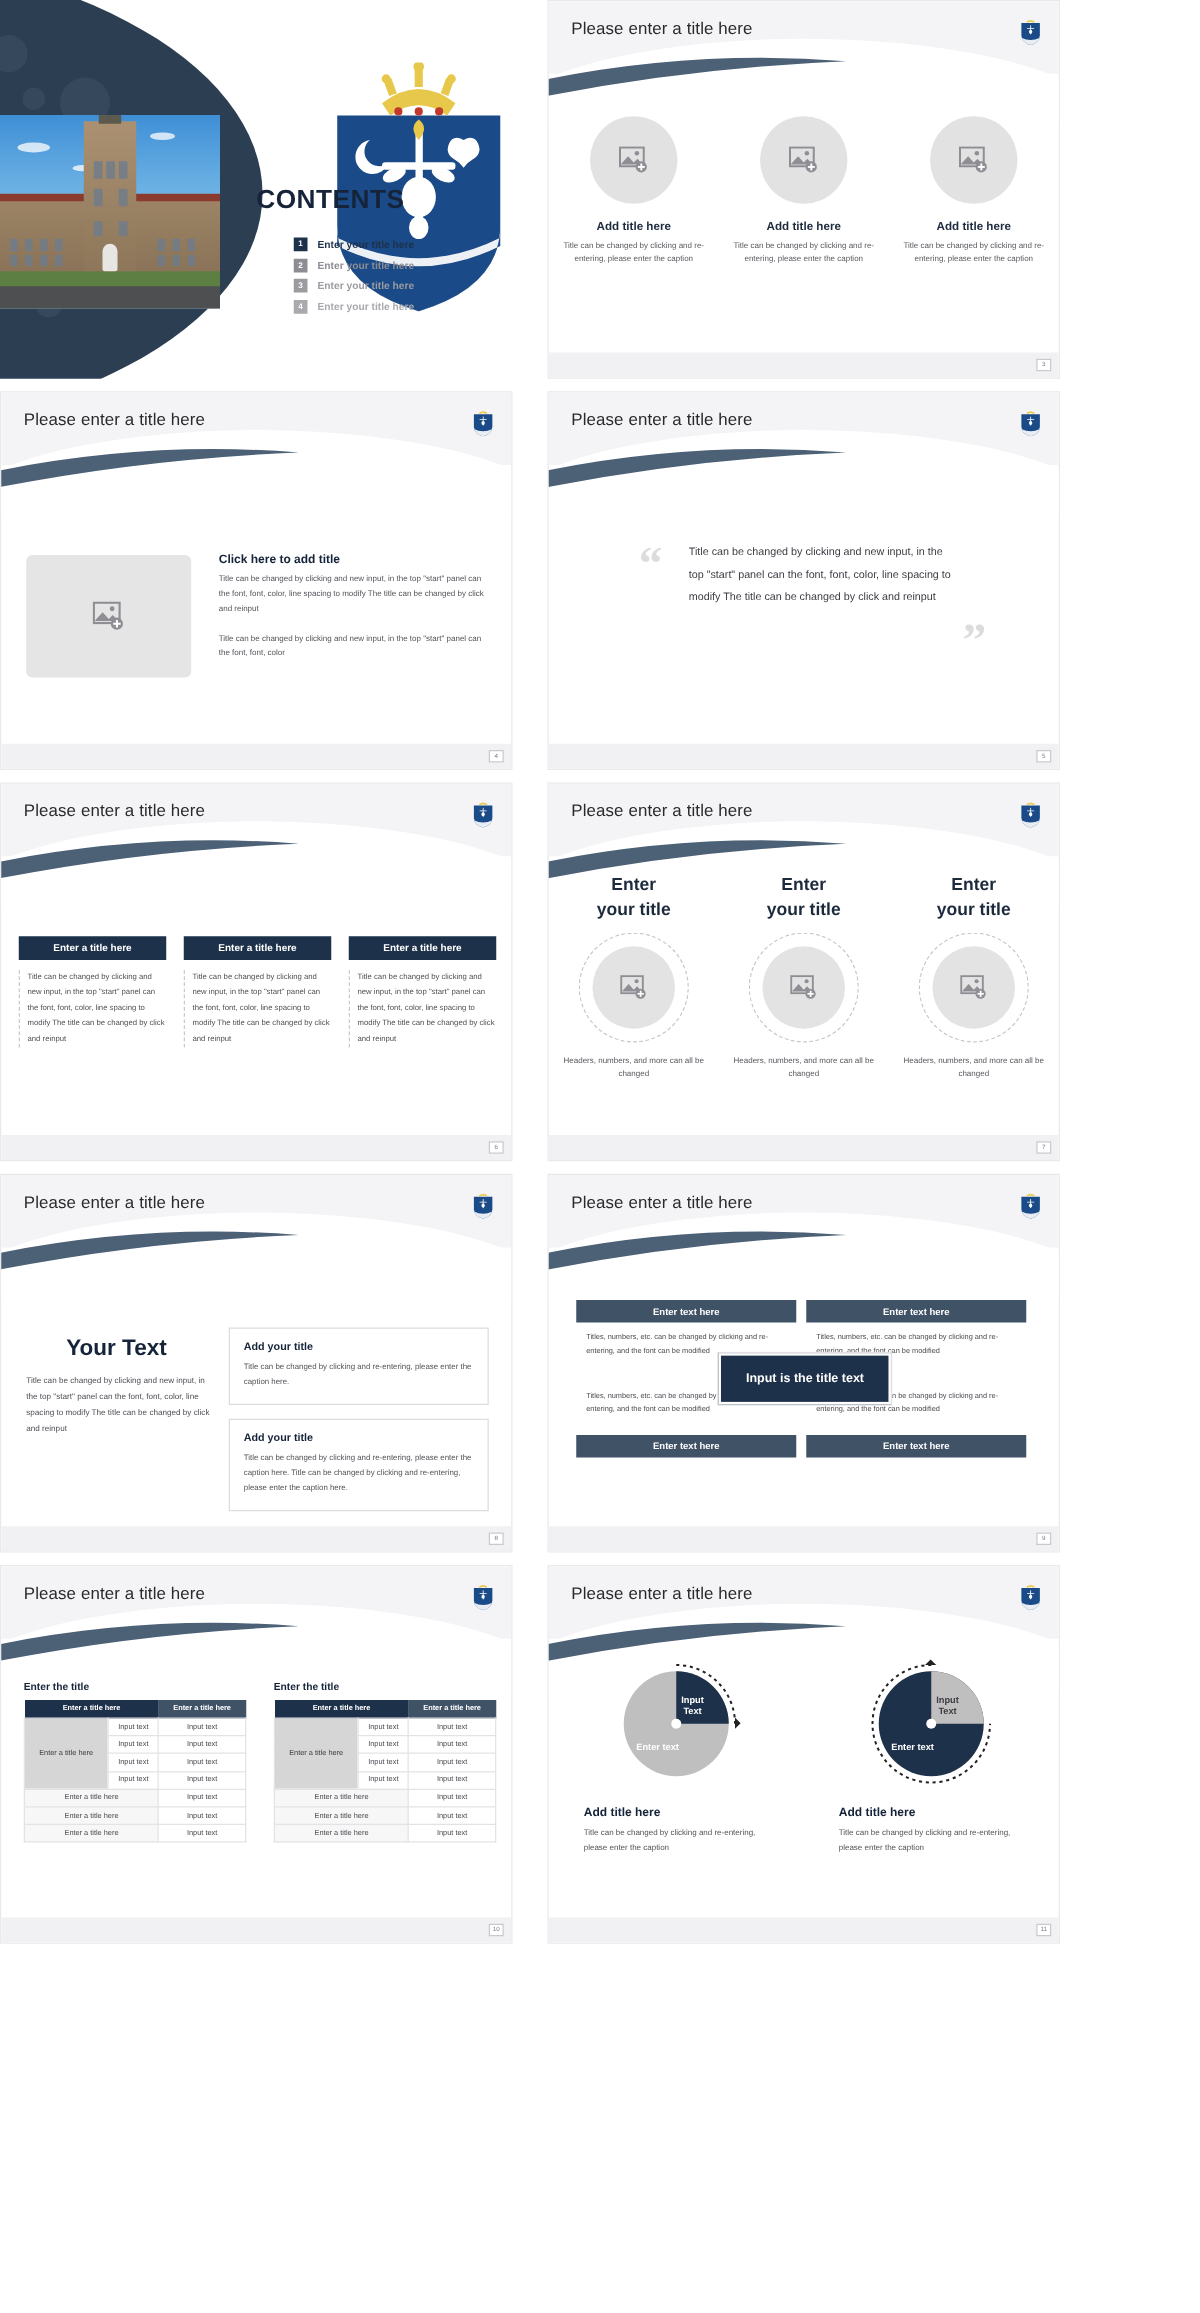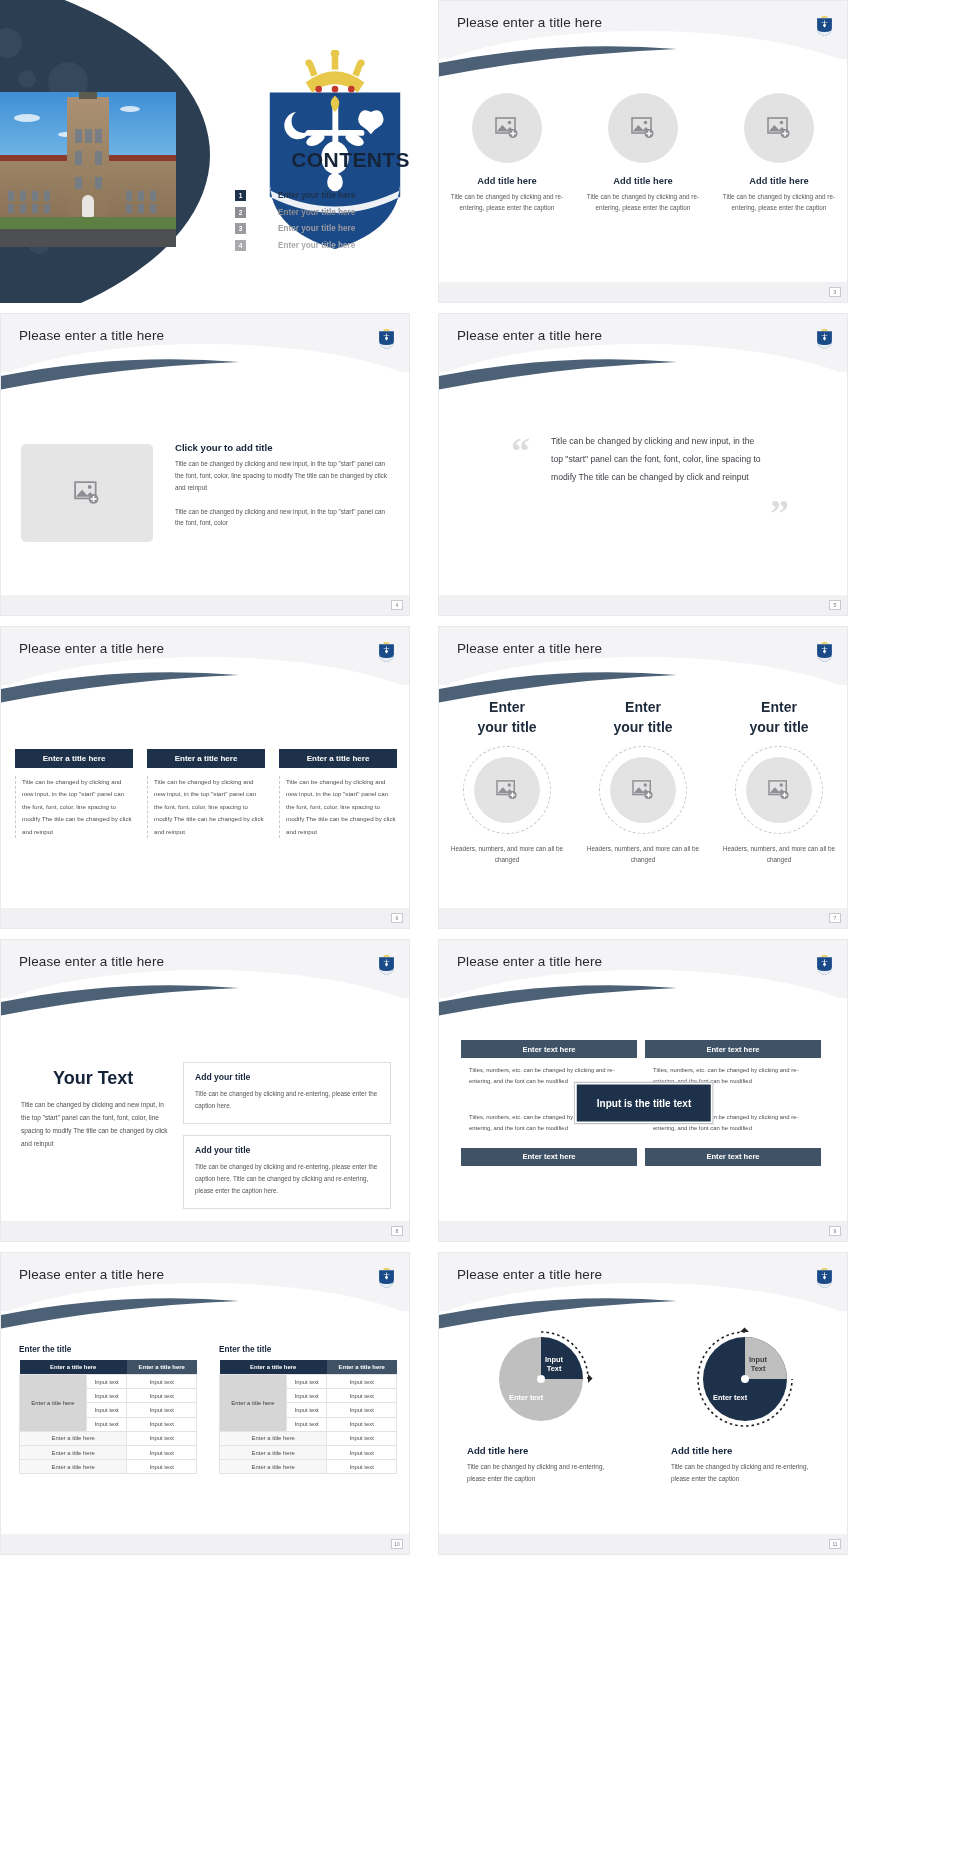--- a/index.html
+++ b/index.html
@@ -102,24 +102,24 @@
   .win { position:absolute; background:#6d7c8c; opacity:.8; }
   .statue {
     position:absolute; left:50%; transform:translateX(-50%); bottom:30px;
     width:12px; height:22px; background:#e8e6e2; border-radius:6px 6px 2px 2px;
   }
   .cover-right { position:absolute; left:205px; top:0; width:205px; height:100%; }
   .cover-crestwrap { position:absolute; left:55px; top:50px; }
   .cover-h1 {
     position:absolute; left:0; top:148px; width: 205px;
     font-size: 21px; font-weight: 700; color:#16243a; letter-spacing:.4px;
-    text-align:right;
+    text-align:left;
   }
   .toc { position:absolute; left:30px; top:190px; width: 165px; }
-  .toc-row { display:flex; align-items:center; margin-bottom:5.5px;gap:24px; }
+  .toc-row { display:flex; align-items:center; margin-bottom:5.5px; }
   .toc-num {
     width:11px; height:11px; flex:0 0 11px; margin-right:8px;
     font-size:6.5px; line-height:11px; text-align:center; color:#fff; font-weight:700;
   }
   .toc-label { font-size:8.2px; font-weight:700; }
 
   
   .circ-row { position:absolute; left:0; top:92px; width:100%; display:flex; justify-content:space-around; }
   .circ-col { width: 116px; text-align:center; }
   .circ {
@@ -434,21 +434,21 @@
             <rect x="1" y="1" width="19" height="15" fill="none" stroke="#8e8e94" stroke-width="1.6"></rect>
             <circle cx="14.5" cy="5.5" r="1.8" fill="#8e8e94"></circle>
             <path d="M2 14 l5.5 -6 l4.5 5 l3 -3 l4 4.5 H2z" fill="#8e8e94"></path>
             <circle cx="18" cy="16.5" r="4.5" fill="#8e8e94"></circle>
             <rect x="17.3" y="13.8" width="1.5" height="5.5" fill="#fff"></rect>
             <rect x="15.3" y="15.8" width="5.5" height="1.5" fill="#fff"></rect>
           </svg>
       </span>
     </div>
     <div class="s3-body">
-      <div class="s3-h">Click your to add title</div>
+      <div class="s3-h">Click here to add title</div>
       <div class="s3-p">Title can be changed by clicking and new input, in the top "start" panel can the font, font, color, line spacing to modify The title can be changed by click and reinput</div>
       <div class="s3-p gap">Title can be changed by clicking and new input, in the top "start" panel can the font, font, color</div>
     </div>
     <div class="footer-band"></div>
     <div class="pgnum">4</div>
   </div>
 
   <div class="slide">
     <div class="hdr">
         <div class="hdr-curve"></div>

